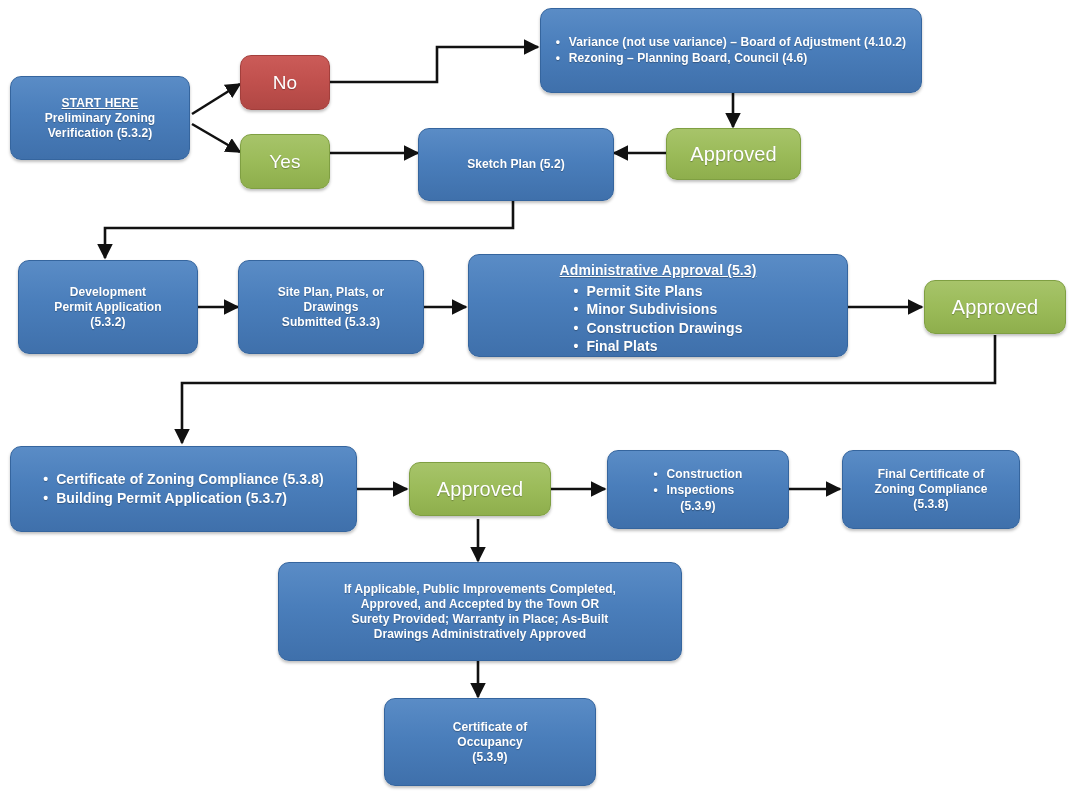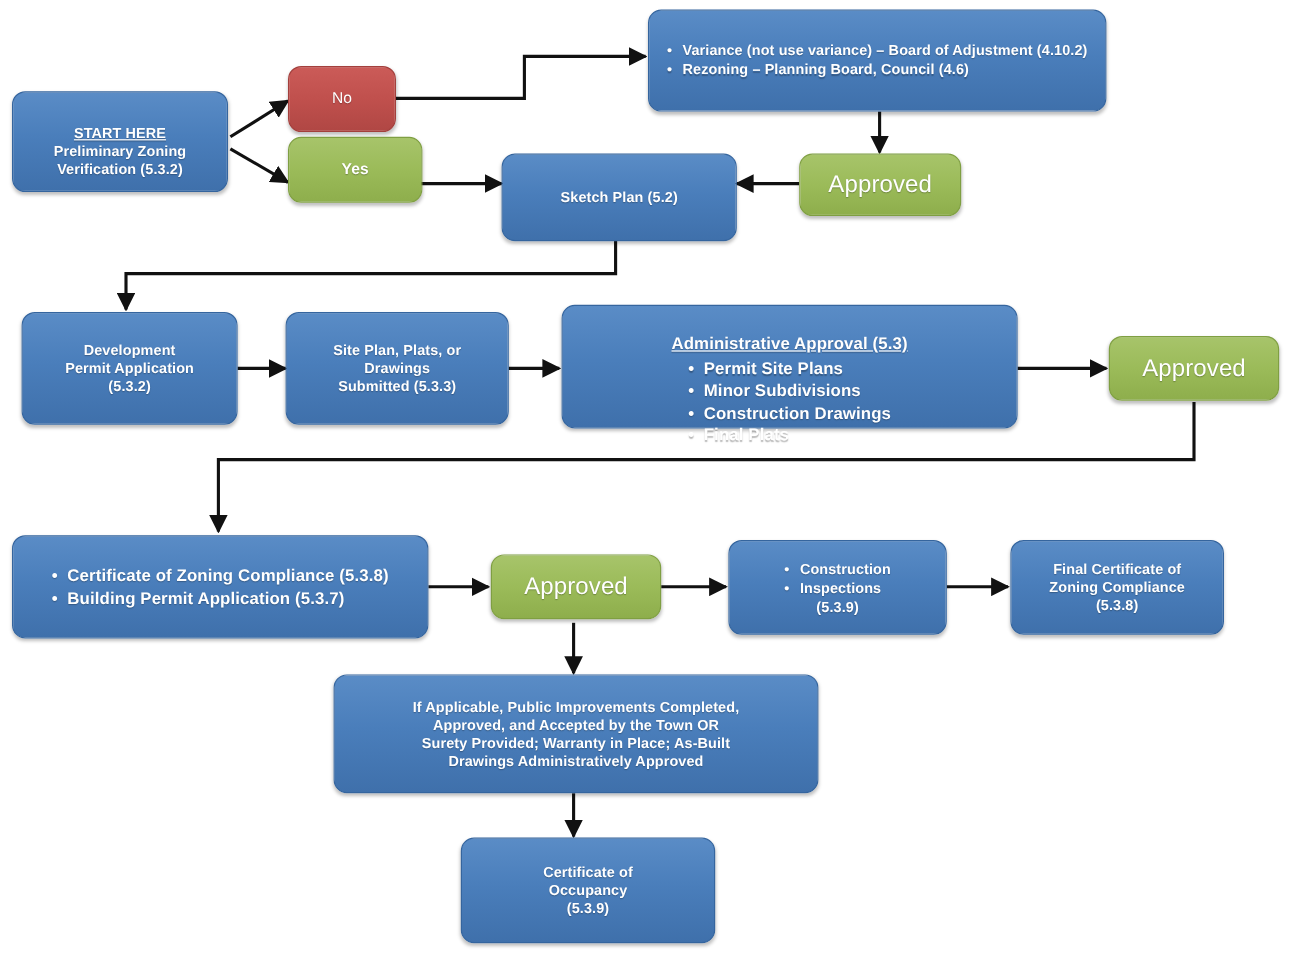--- a/index.html
+++ b/index.html
@@ -50,23 +50,23 @@
   .green {
     background: linear-gradient(180deg, #a7c46a 0%, #9bbb59 50%, #8eae4c 100%);
     border: 1.5px solid #7f9f42;
   }
   .red {
     background: linear-gradient(180deg, #cb5b58 0%, #c0504d 50%, #b04744 100%);
     border: 1.5px solid #a33f3c;
   }
   .f13 { font-size: 12px; }
   .f14 { font-size: 14px; }
-  .f19 { font-size: 13px; font-weight: normal; }
+  .f19 { font-size: 19px; font-weight: normal; }
   .f20 { font-size: 20px; font-weight: normal; }
-  .underline { text-decoration: underline; margin-top: 16px; }
+  .underline { text-decoration: underline; }
   ul.bullets {
     list-style: none;
     margin: 0;
     padding: 0;
     text-align: left;
     display: inline-block;
   }
   ul.bullets li {
     position: relative;
     padding-left: 13px;
@@ -123,21 +123,21 @@
       <span class="stack-head underline" style="display:block;">START HERE</span>
       <span class="stack-line">Preliminary Zoning</span>
       <span class="stack-line">Verification (5.3.2)</span>
     </div>
   </div>
 
   <div class="node red f19" style="left:240px; top:55px; width:90px; height:55px;">
     <span class="inner">No</span>
   </div>
 
-  <div class="node green f19" style="left:240px; top:114px; width:112px; height:55px;font-weight:bold;">
+  <div class="node green f19" style="left:240px; top:134px; width:90px; height:55px;">
     <span class="inner">Yes</span>
   </div>
 
   <div class="node blue f13" style="left:540px; top:8px; width:382px; height:85px;">
     <ul class="bullets wrap">
       <li>Variance (not use variance) – Board of Adjustment (4.10.2)</li>
       <li>Rezoning – Planning Board, Council (4.6)</li>
     </ul>
   </div>
 

